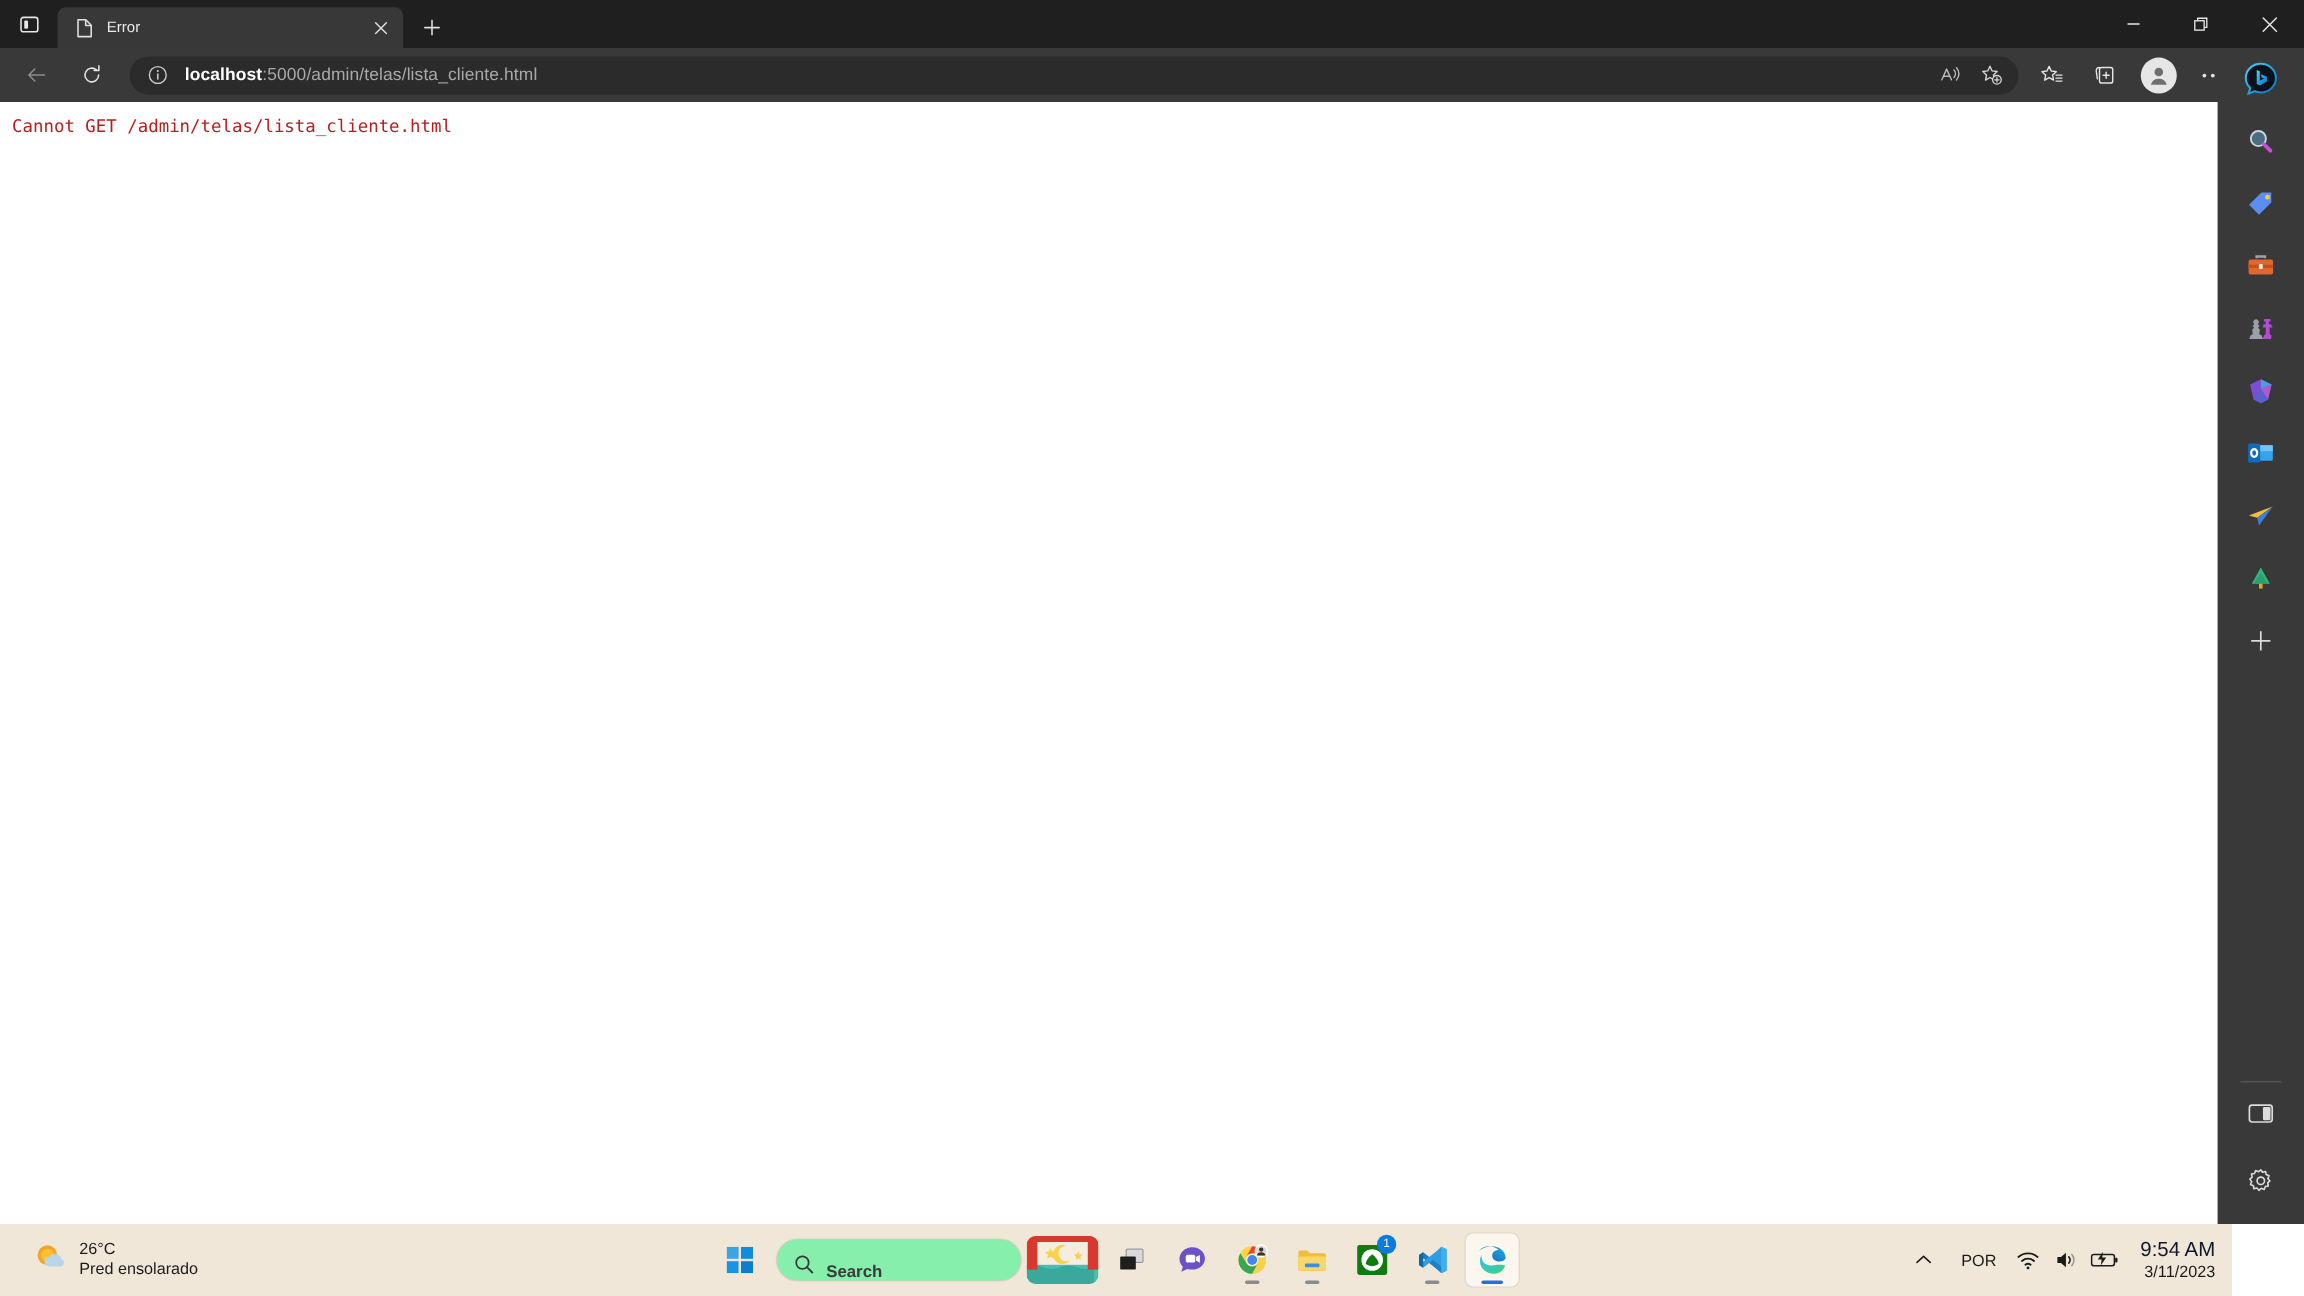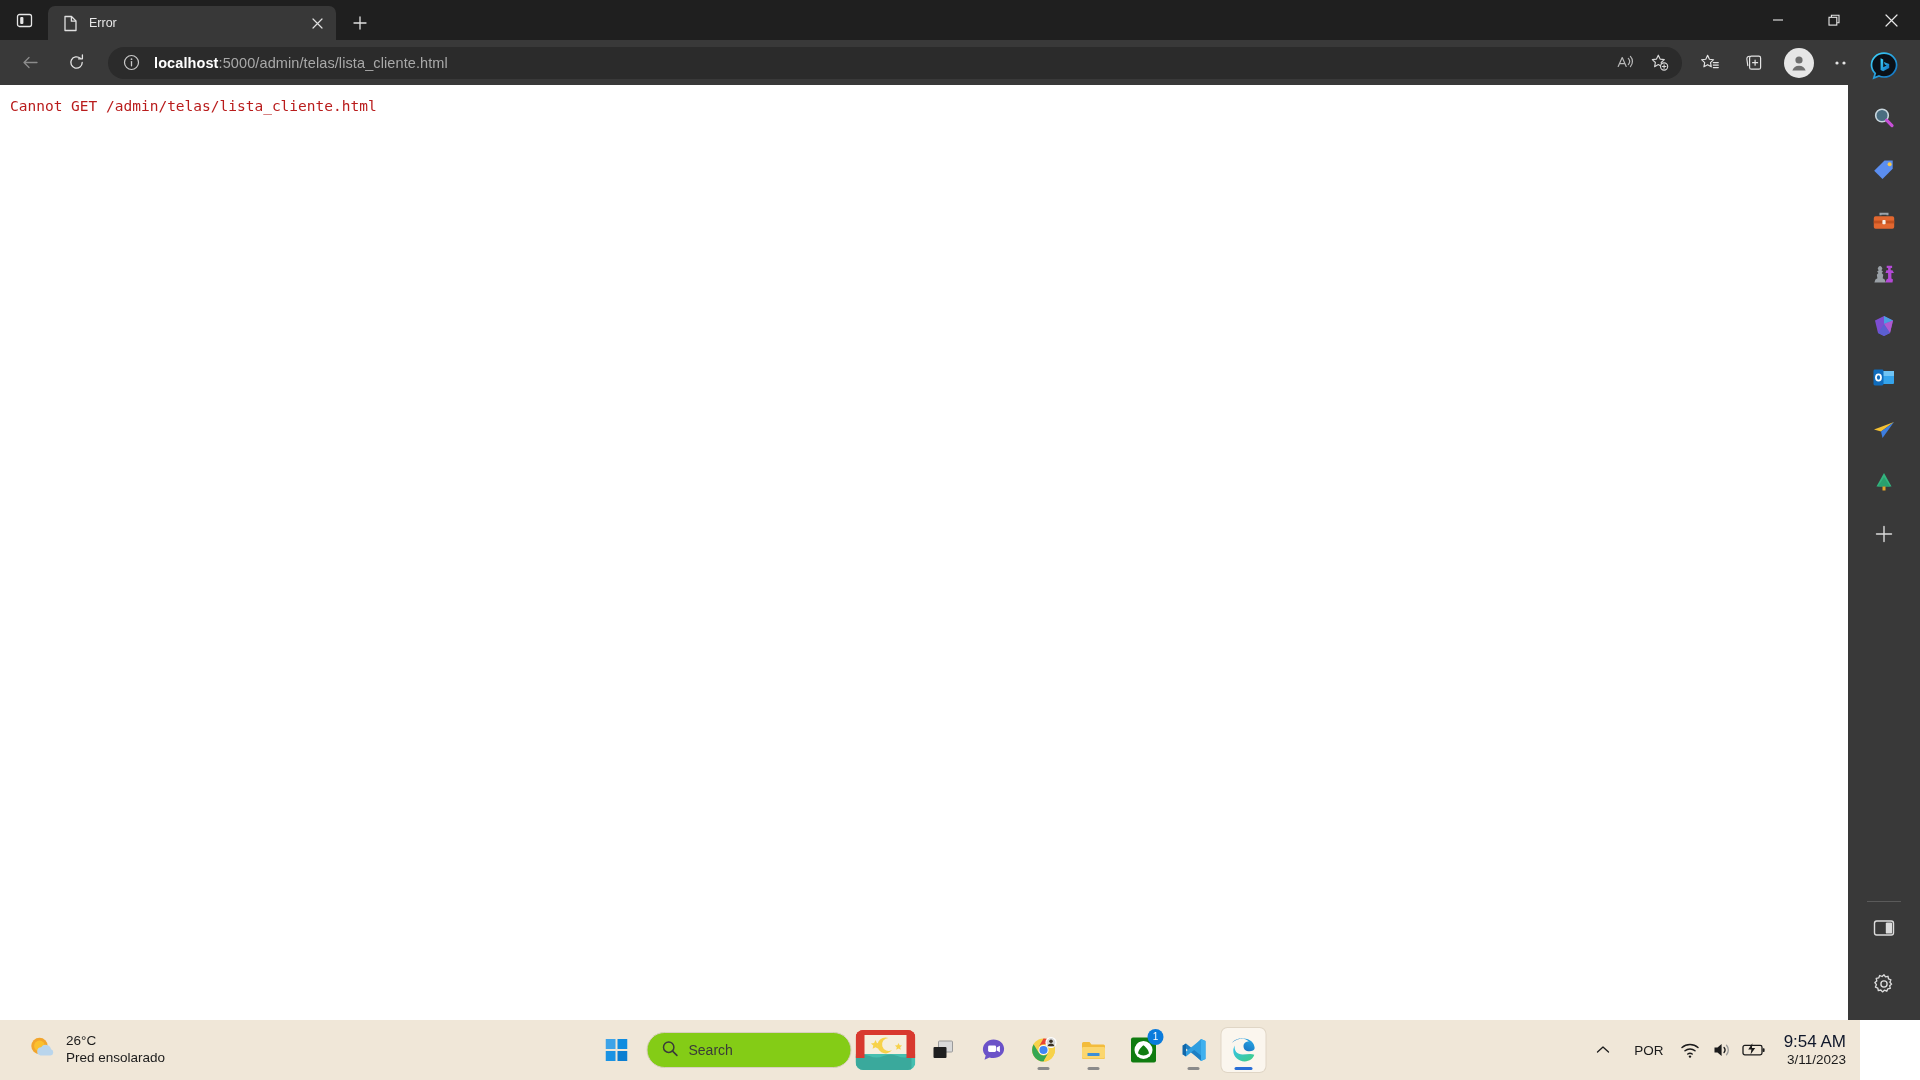--- a/index.html
+++ b/index.html
@@ -191,26 +191,27 @@
     position: absolute; left: 50%; transform: translateX(-50%);
     display: flex; align-items: center; height: 60px;
   }
   #start-btn {
     width: 44px; height: 44px;
     display: flex; align-items: center; justify-content: center;
     border-radius: 6px; cursor: pointer;
   }
   #search-box {
     width: 205px; height: 36px;
-    background: #84cc16;
+    background: #86efac;
     border: 1px solid #d9cfc0;
     border-radius: 18px;
-    display: flex; align-items: center;
+    display: flex; align-items: flex-end;
     padding-left: 14px; margin-left: 8px;
     cursor: pointer;
+    font-weight: bold;
   }
   #search-placeholder { font-size: 14px; color: #3a3a3a; margin-left: 10px; }
 
   #widget-stage {
     width: 60px; height: 40px; margin-left: 4px;
     border-radius: 8px; overflow: hidden; cursor: pointer;
     position: relative;
   }
   .tb-app {
     width: 44px; height: 44px; margin-left: 6px;

